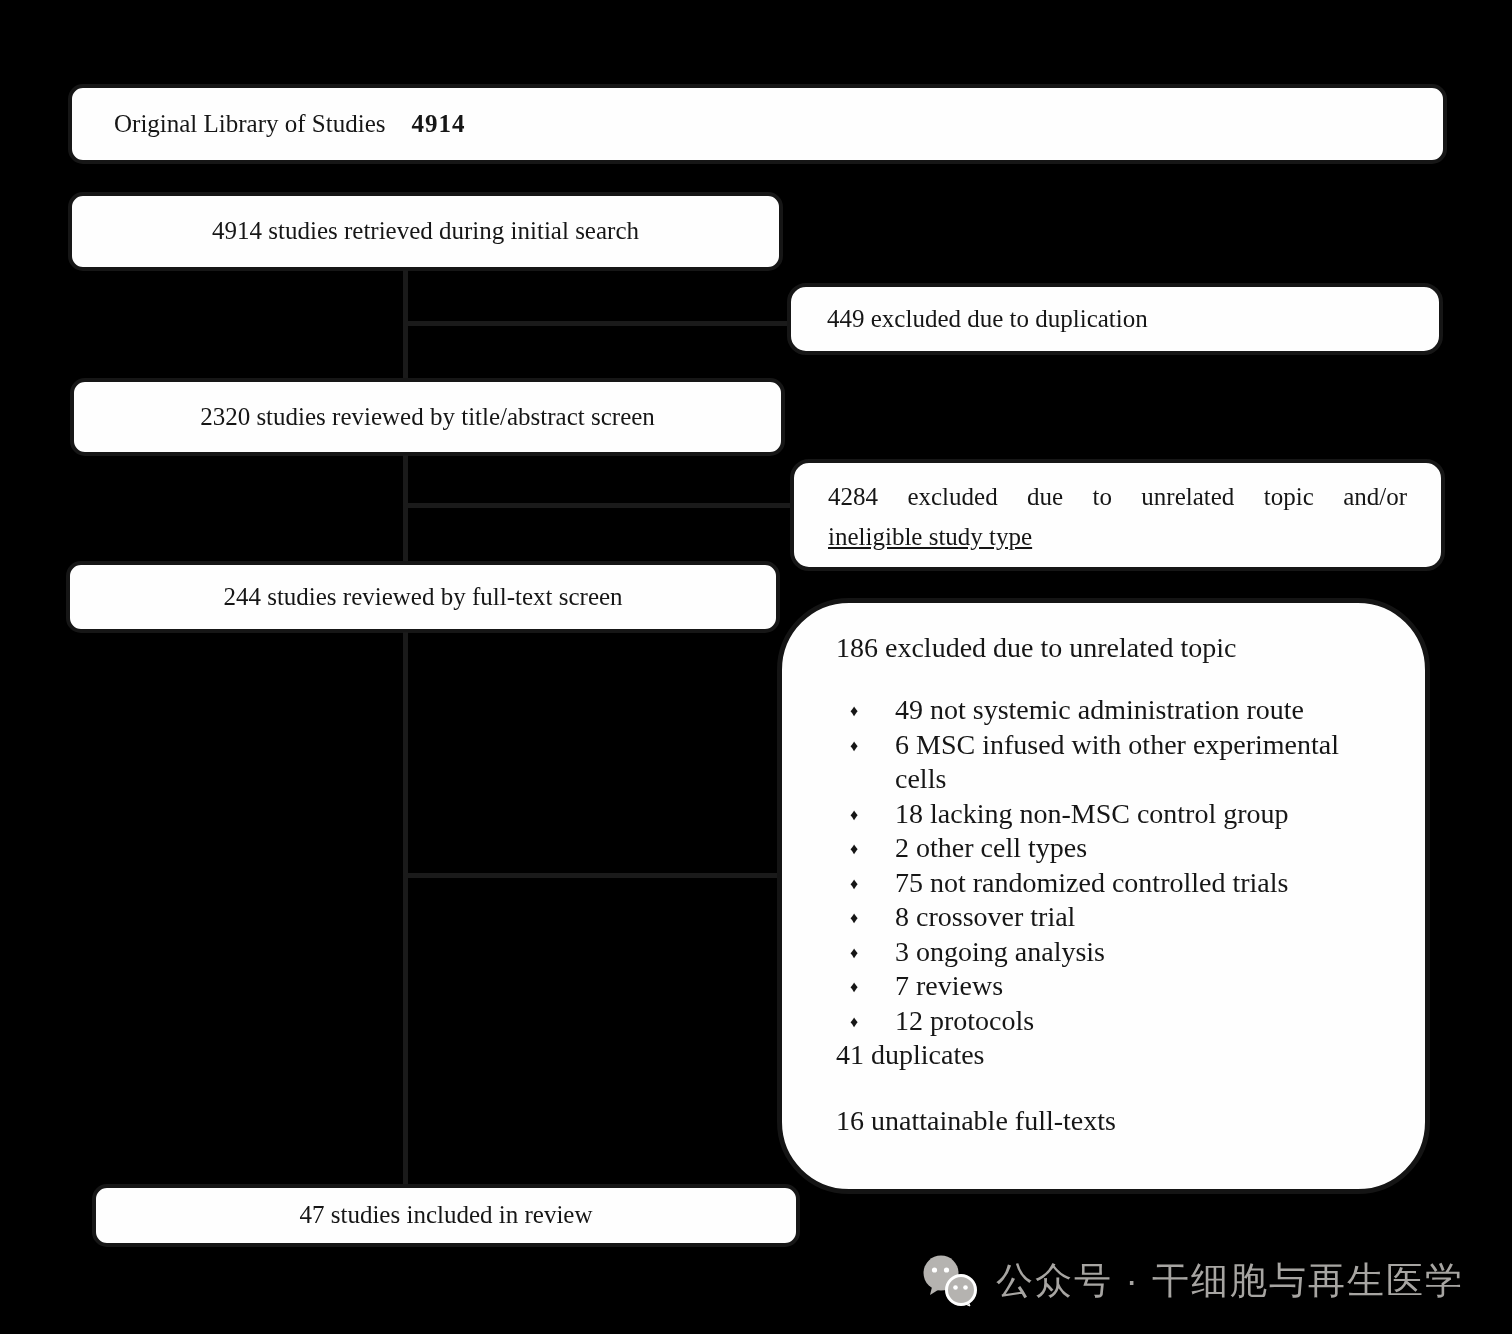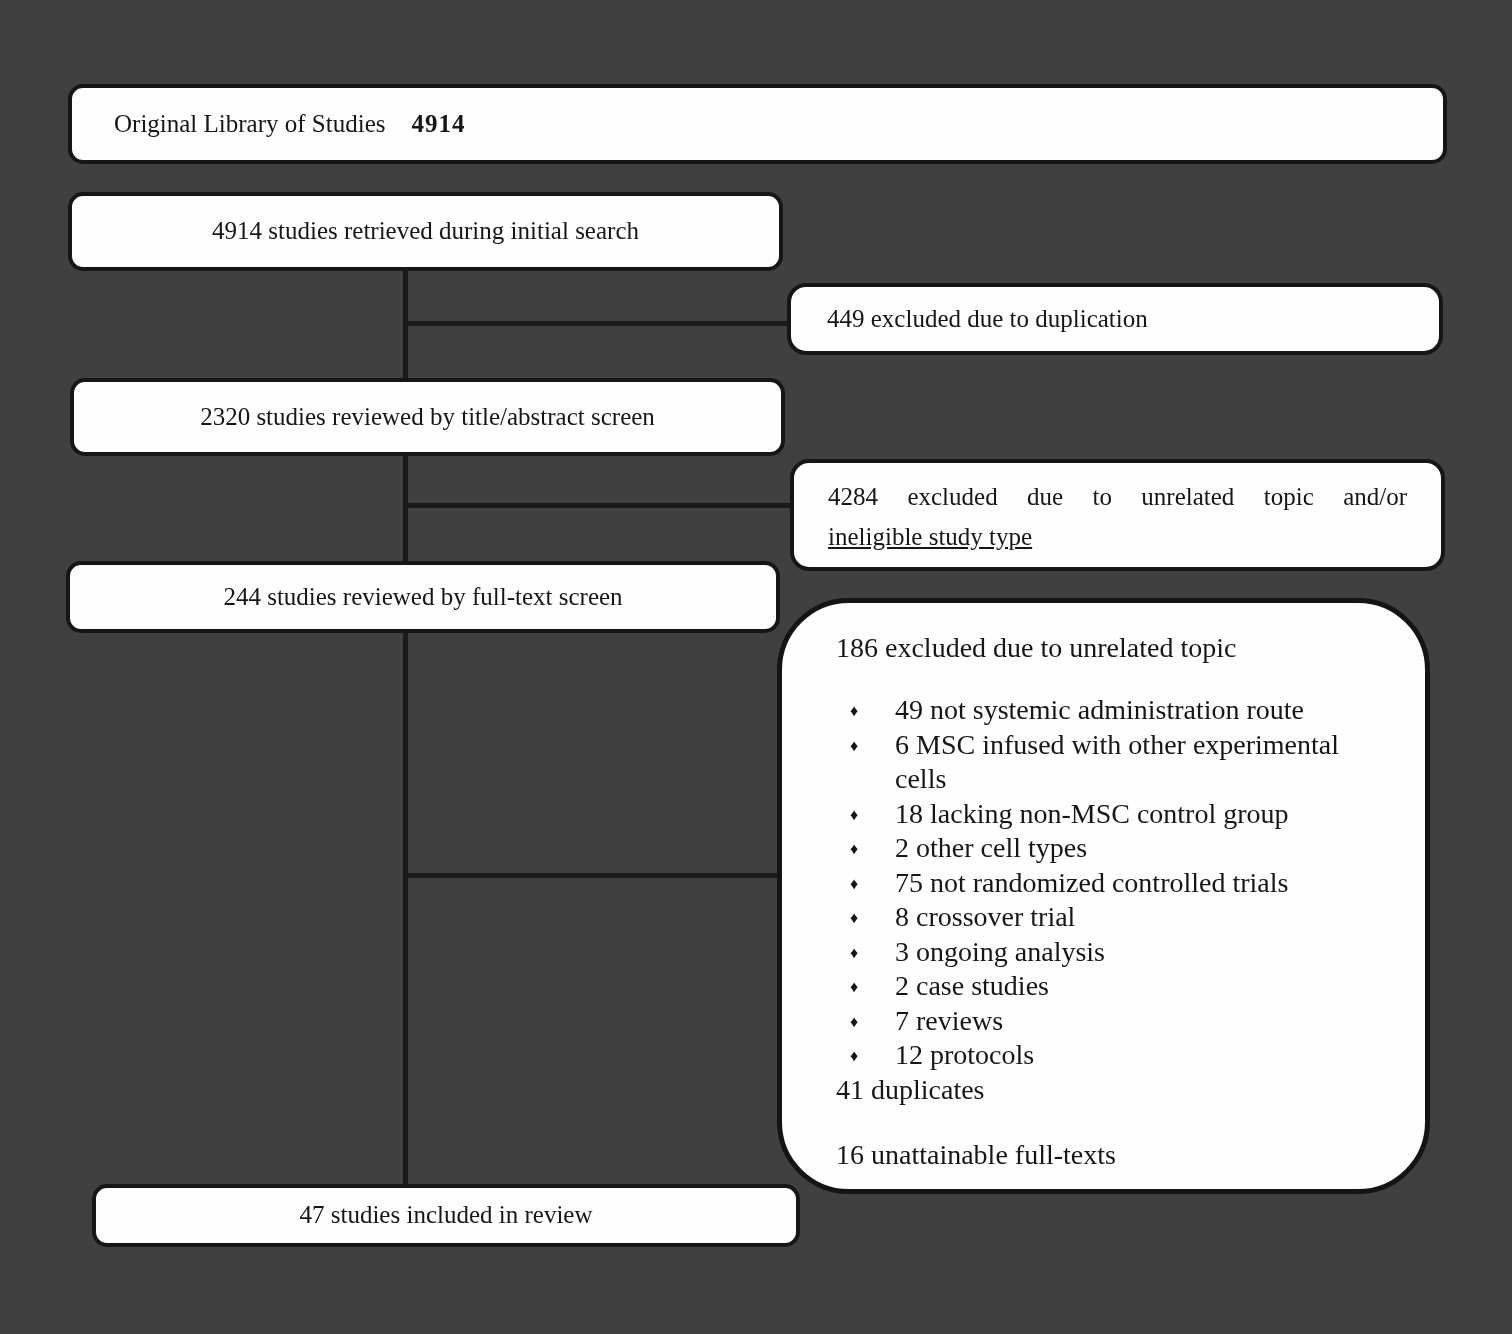--- a/index.html
+++ b/index.html
@@ -4,21 +4,21 @@
 <style>
   html, body {
     margin: 0;
     padding: 0;
     background: #ffffff;
   }
   #canvas {
     position: relative;
     width: 1512px;
     height: 1334px;
-    background: #404040;
+    background: #000000;
     font-family: "Liberation Serif", "DejaVu Serif", serif;
     color: #161616;
     overflow: hidden;
   }
   .node {
     position: absolute;
     background: #fefefe;
     border: 4px solid #161616;
     border-radius: 15px;
     box-sizing: border-box;
@@ -147,26 +147,42 @@
   <div id="excl3">
     <div class="excl3-title">186 excluded due to unrelated topic</div>
     <ul>
         <li>49 not systemic administration route</li>
         <li>6 MSC infused with other experimental cells</li>
         <li>18 lacking non-MSC control group</li>
         <li>2 other cell types</li>
         <li>75 not randomized controlled trials</li>
         <li>8 crossover trial</li>
         <li>3 ongoing analysis</li>
-        <li>2 case studies</li>
         <li>7 reviews</li>
         <li>12 protocols</li>
       </ul>
     <div class="dupes">41 duplicates</div>
     <div class="unattainable">16 unattainable full-texts</div>
   </div>
 
   <div class="node center" id="box5">
     <span>47 studies included in review</span>
   </div>
 
+  <div id="watermark">
+    <span style="display:inline-block; line-height:0;">
+      <svg width="60" height="54" viewBox="0 0 60 54" aria-hidden="true">
+        <g>
+          <path d="M12 33 L10 41 L18 36 Z" fill="#b5b3b0"></path>
+          <circle cx="21" cy="19" r="17.5" fill="#b5b3b0"></circle>
+          <circle cx="14.5" cy="16" r="2.6" fill="#ffffff"></circle>
+          <circle cx="26.5" cy="16" r="2.6" fill="#ffffff"></circle>
+          <path d="M47 45 L50 52 L40 48 Z" fill="#b5b3b0" stroke="#ffffff" stroke-width="1"></path>
+          <circle cx="41" cy="36" r="14.5" fill="#b5b3b0" stroke="#ffffff" stroke-width="3"></circle>
+          <circle cx="35.5" cy="33.5" r="2.3" fill="#ffffff"></circle>
+          <circle cx="45.5" cy="33.5" r="2.3" fill="#ffffff"></circle>
+        </g>
+      </svg>
+    </span>
+    <span class="wm-text">公众号 · 干细胞与再生医学</span>
+  </div>
 
 </div>
 
 </body></html>

